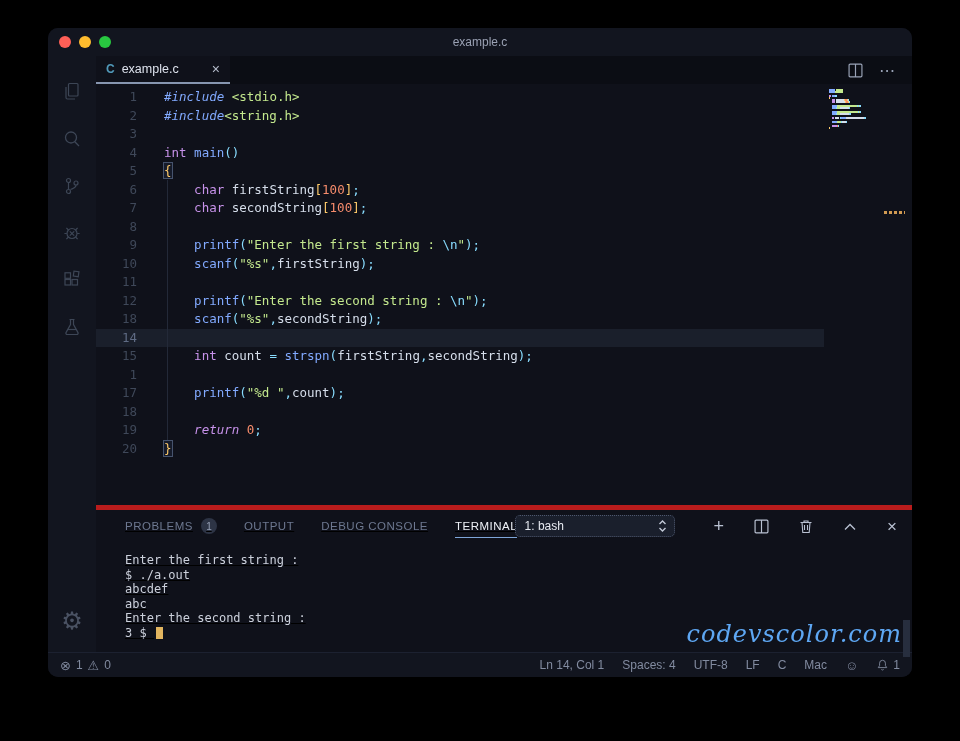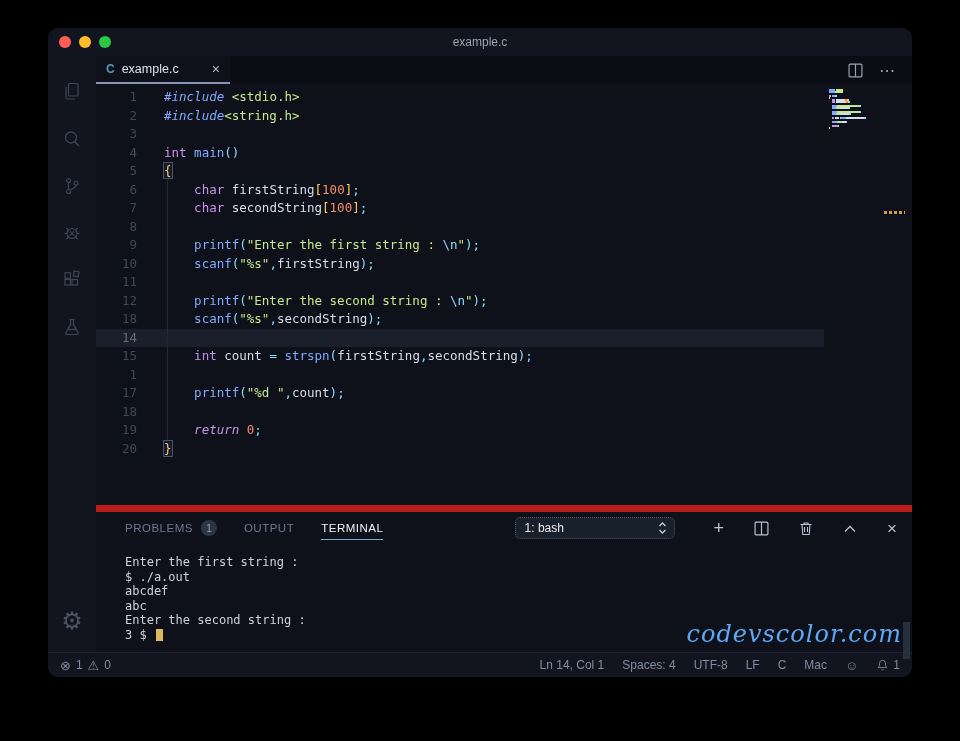--- a/index.html
+++ b/index.html
@@ -60,21 +60,21 @@
   .t-brc { color:var(--bracket-gold); outline:1px solid #46536d; background:rgba(130,170,255,.07); }
   .t-pln { color:var(--plain); }
   .indent-guide { position:absolute; left:71px; top:96px; height:260px; width:1px; background:#232938; }
   .minimap { position:absolute; top:3px; right:0; width:88px; padding:2px 5px; }
   .mm-row { height:2px; display:flex; }
   .mm-seg { height:1.5px; }
   .overview-mark { position:absolute; top:127px; right:7px; width:21px; height:3px;
                    background:repeating-linear-gradient(90deg,#d19a52 0 3px,transparent 3px 5px); }
 
   
-  .panel { height:147px; flex:none; background:#0f111a; border-top:7px solid #b91c1c; position:relative; }
+  .panel { height:147px; flex:none; background:#0f111a; border-top:5px solid #b91c1c; position:relative;text-decoration:underline; }
   .panel-tabs { height:32px; display:flex; align-items:center; padding-left:29px; gap:27px;
                 font-size:11.5px; letter-spacing:.5px; color:#6d7890; }
   .ptab { display:flex; gap:8px; align-items:center; height:32px; position:relative; cursor:pointer; }
   .ptab.active { color:#eef1f7; }
   .ptab.active::after { content:""; position:absolute; bottom:4px; left:0; right:0; height:1.5px;
                         background:var(--terminal-tab-underline); }
   .badge { background:#2d3445; color:#97a1b6; border-radius:50%; width:16px; height:16px;
            font-size:10px; letter-spacing:0; display:flex; align-items:center; justify-content:center; }
   .panel-controls { margin-left:auto; display:flex; align-items:center; gap:30px;
                     padding-right:15px; color:#b9c1d2; }
@@ -332,20 +332,23 @@
         </div>
 
         <div class="panel">
           <div class="panel-tabs" id="panel-tabs">
               <div class="ptab">
                 <span>PROBLEMS</span>
                 <span class="badge">1</span>
               </div>
               <div class="ptab">
                 <span>OUTPUT</span>
+              </div>
+              <div class="ptab">
+                <span>DEBUG CONSOLE</span>
               </div>
               <div class="ptab active">
                 <span>TERMINAL</span>
               </div>
             </div>
           <div class="panel-controls" id="panel-controls-anchor" style="position:absolute; top:5px; right:0;">
             <div class="shell-select">
               <span>1: bash</span>
               <span class="select-arrows">
                 <svg width="9" height="14" viewBox="0 0 9 14" fill="none" stroke="currentColor" stroke-width="1.4">

